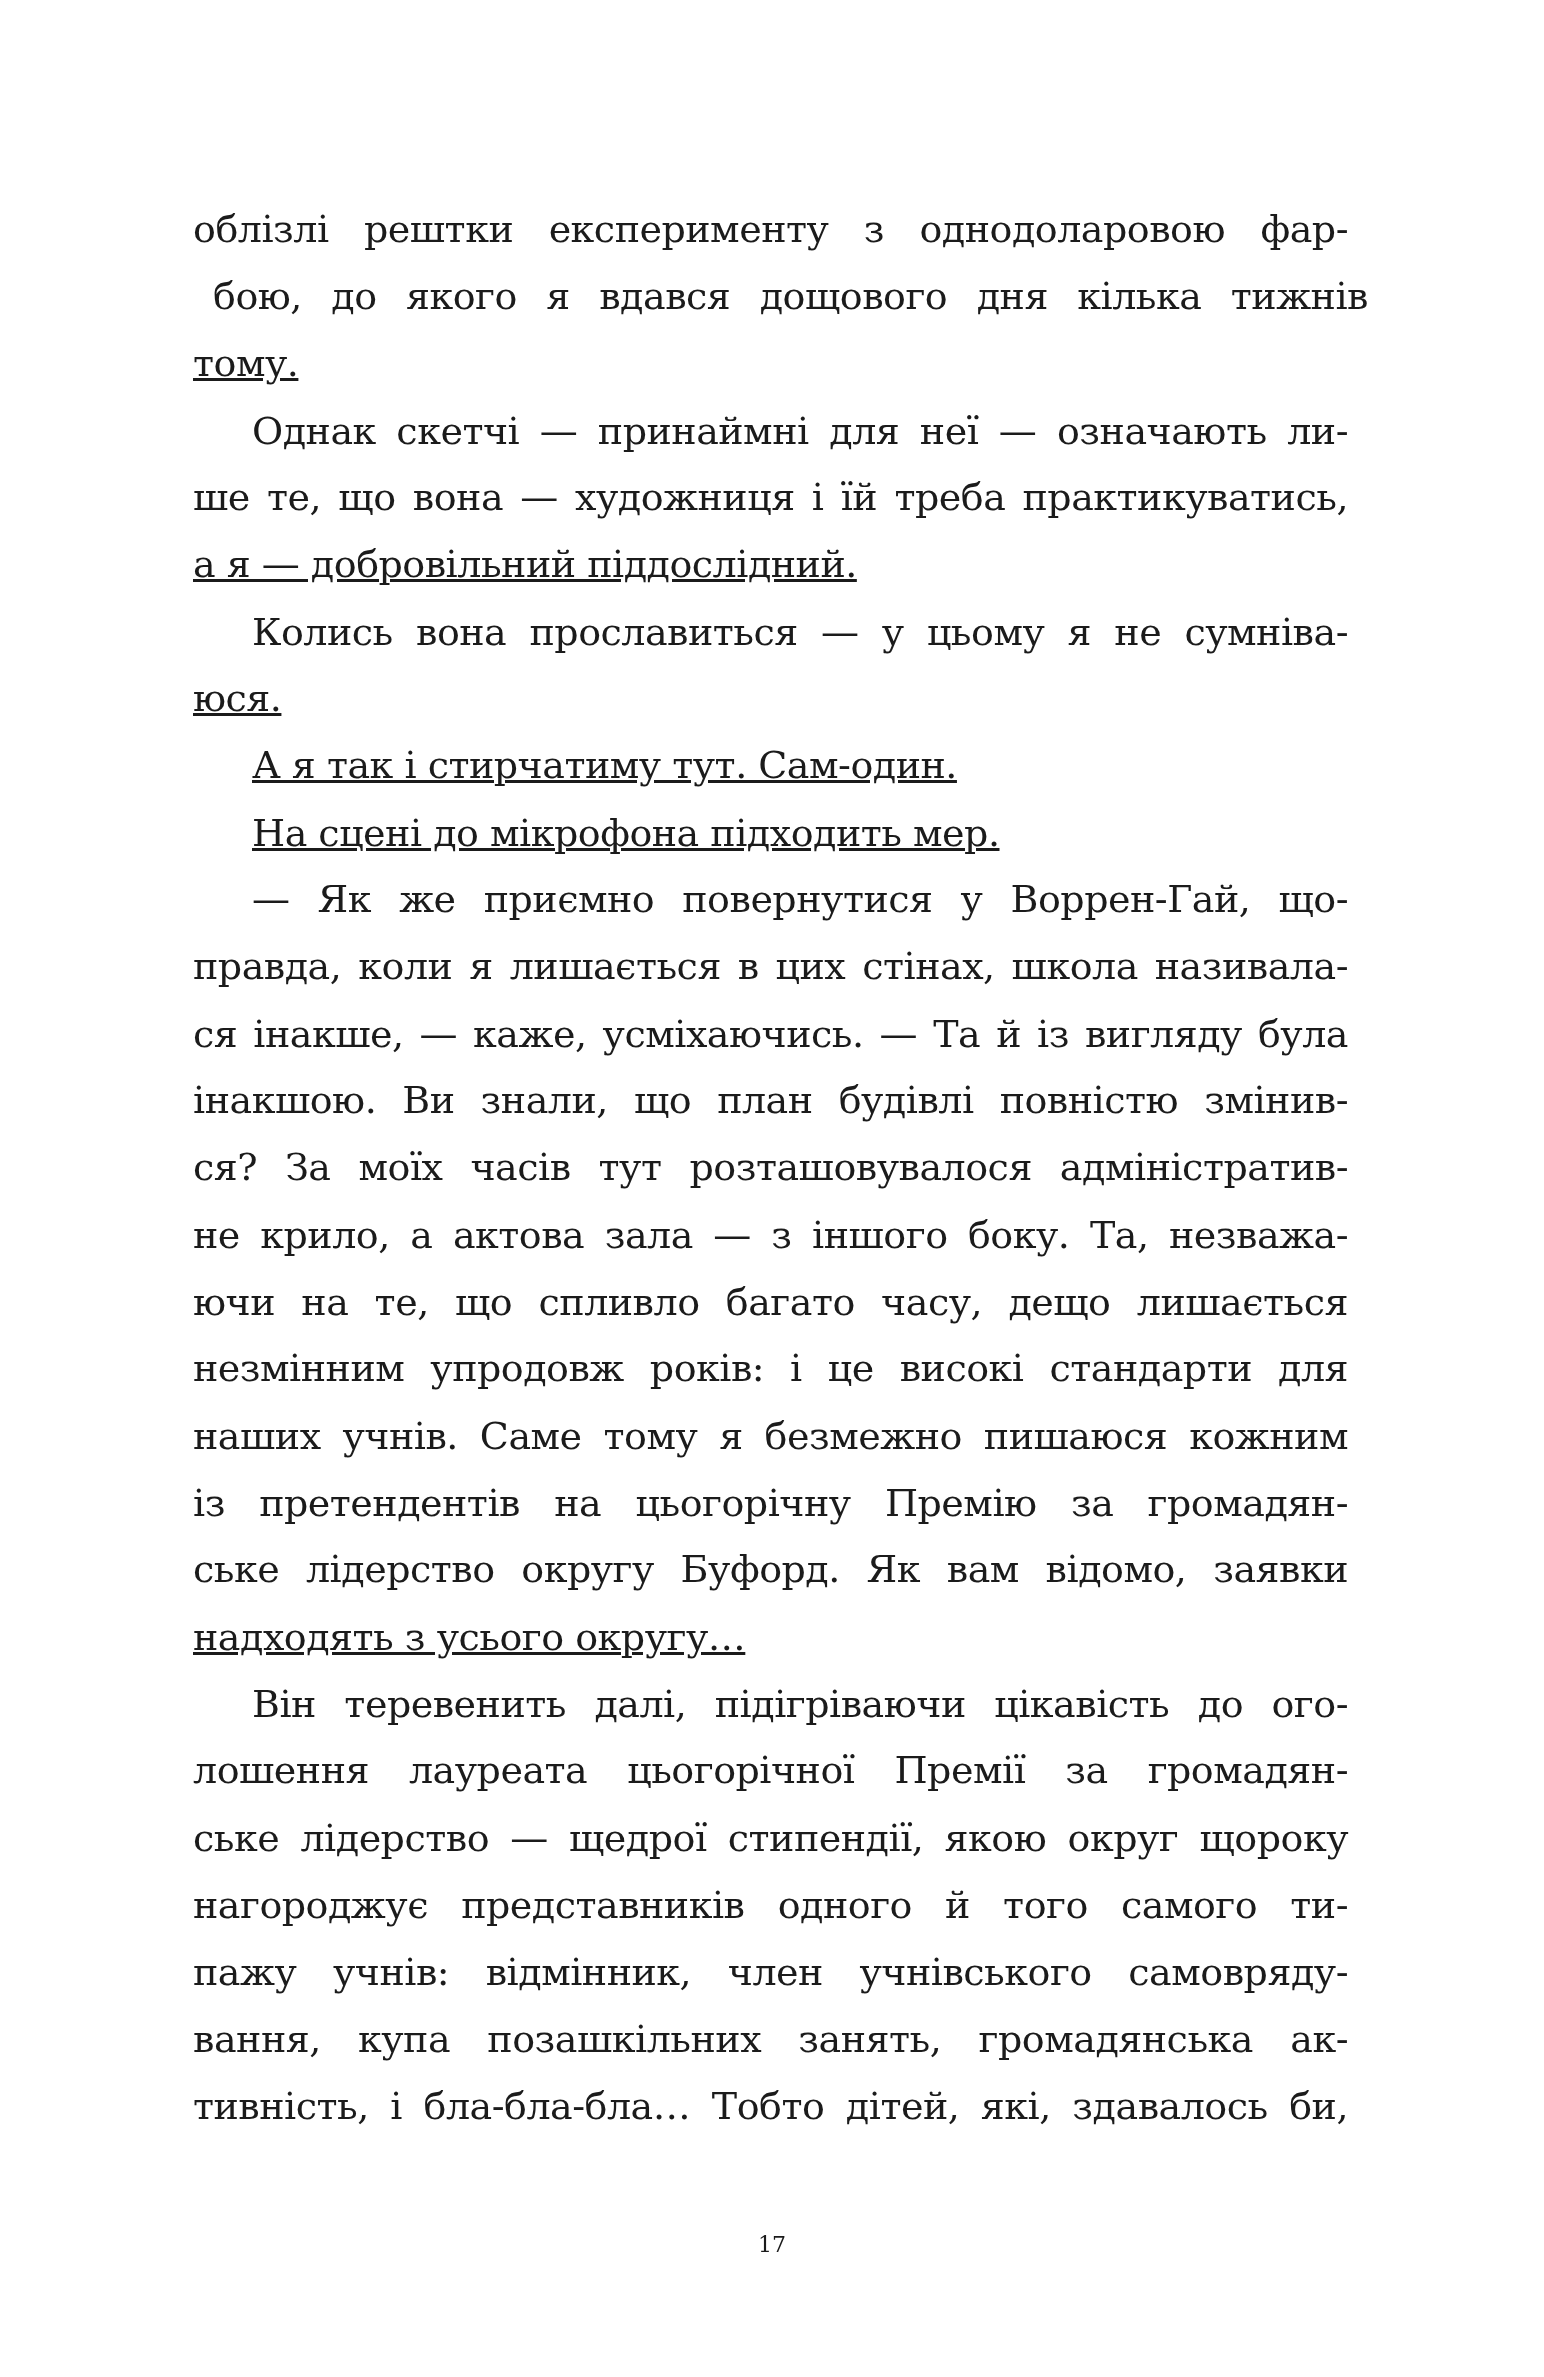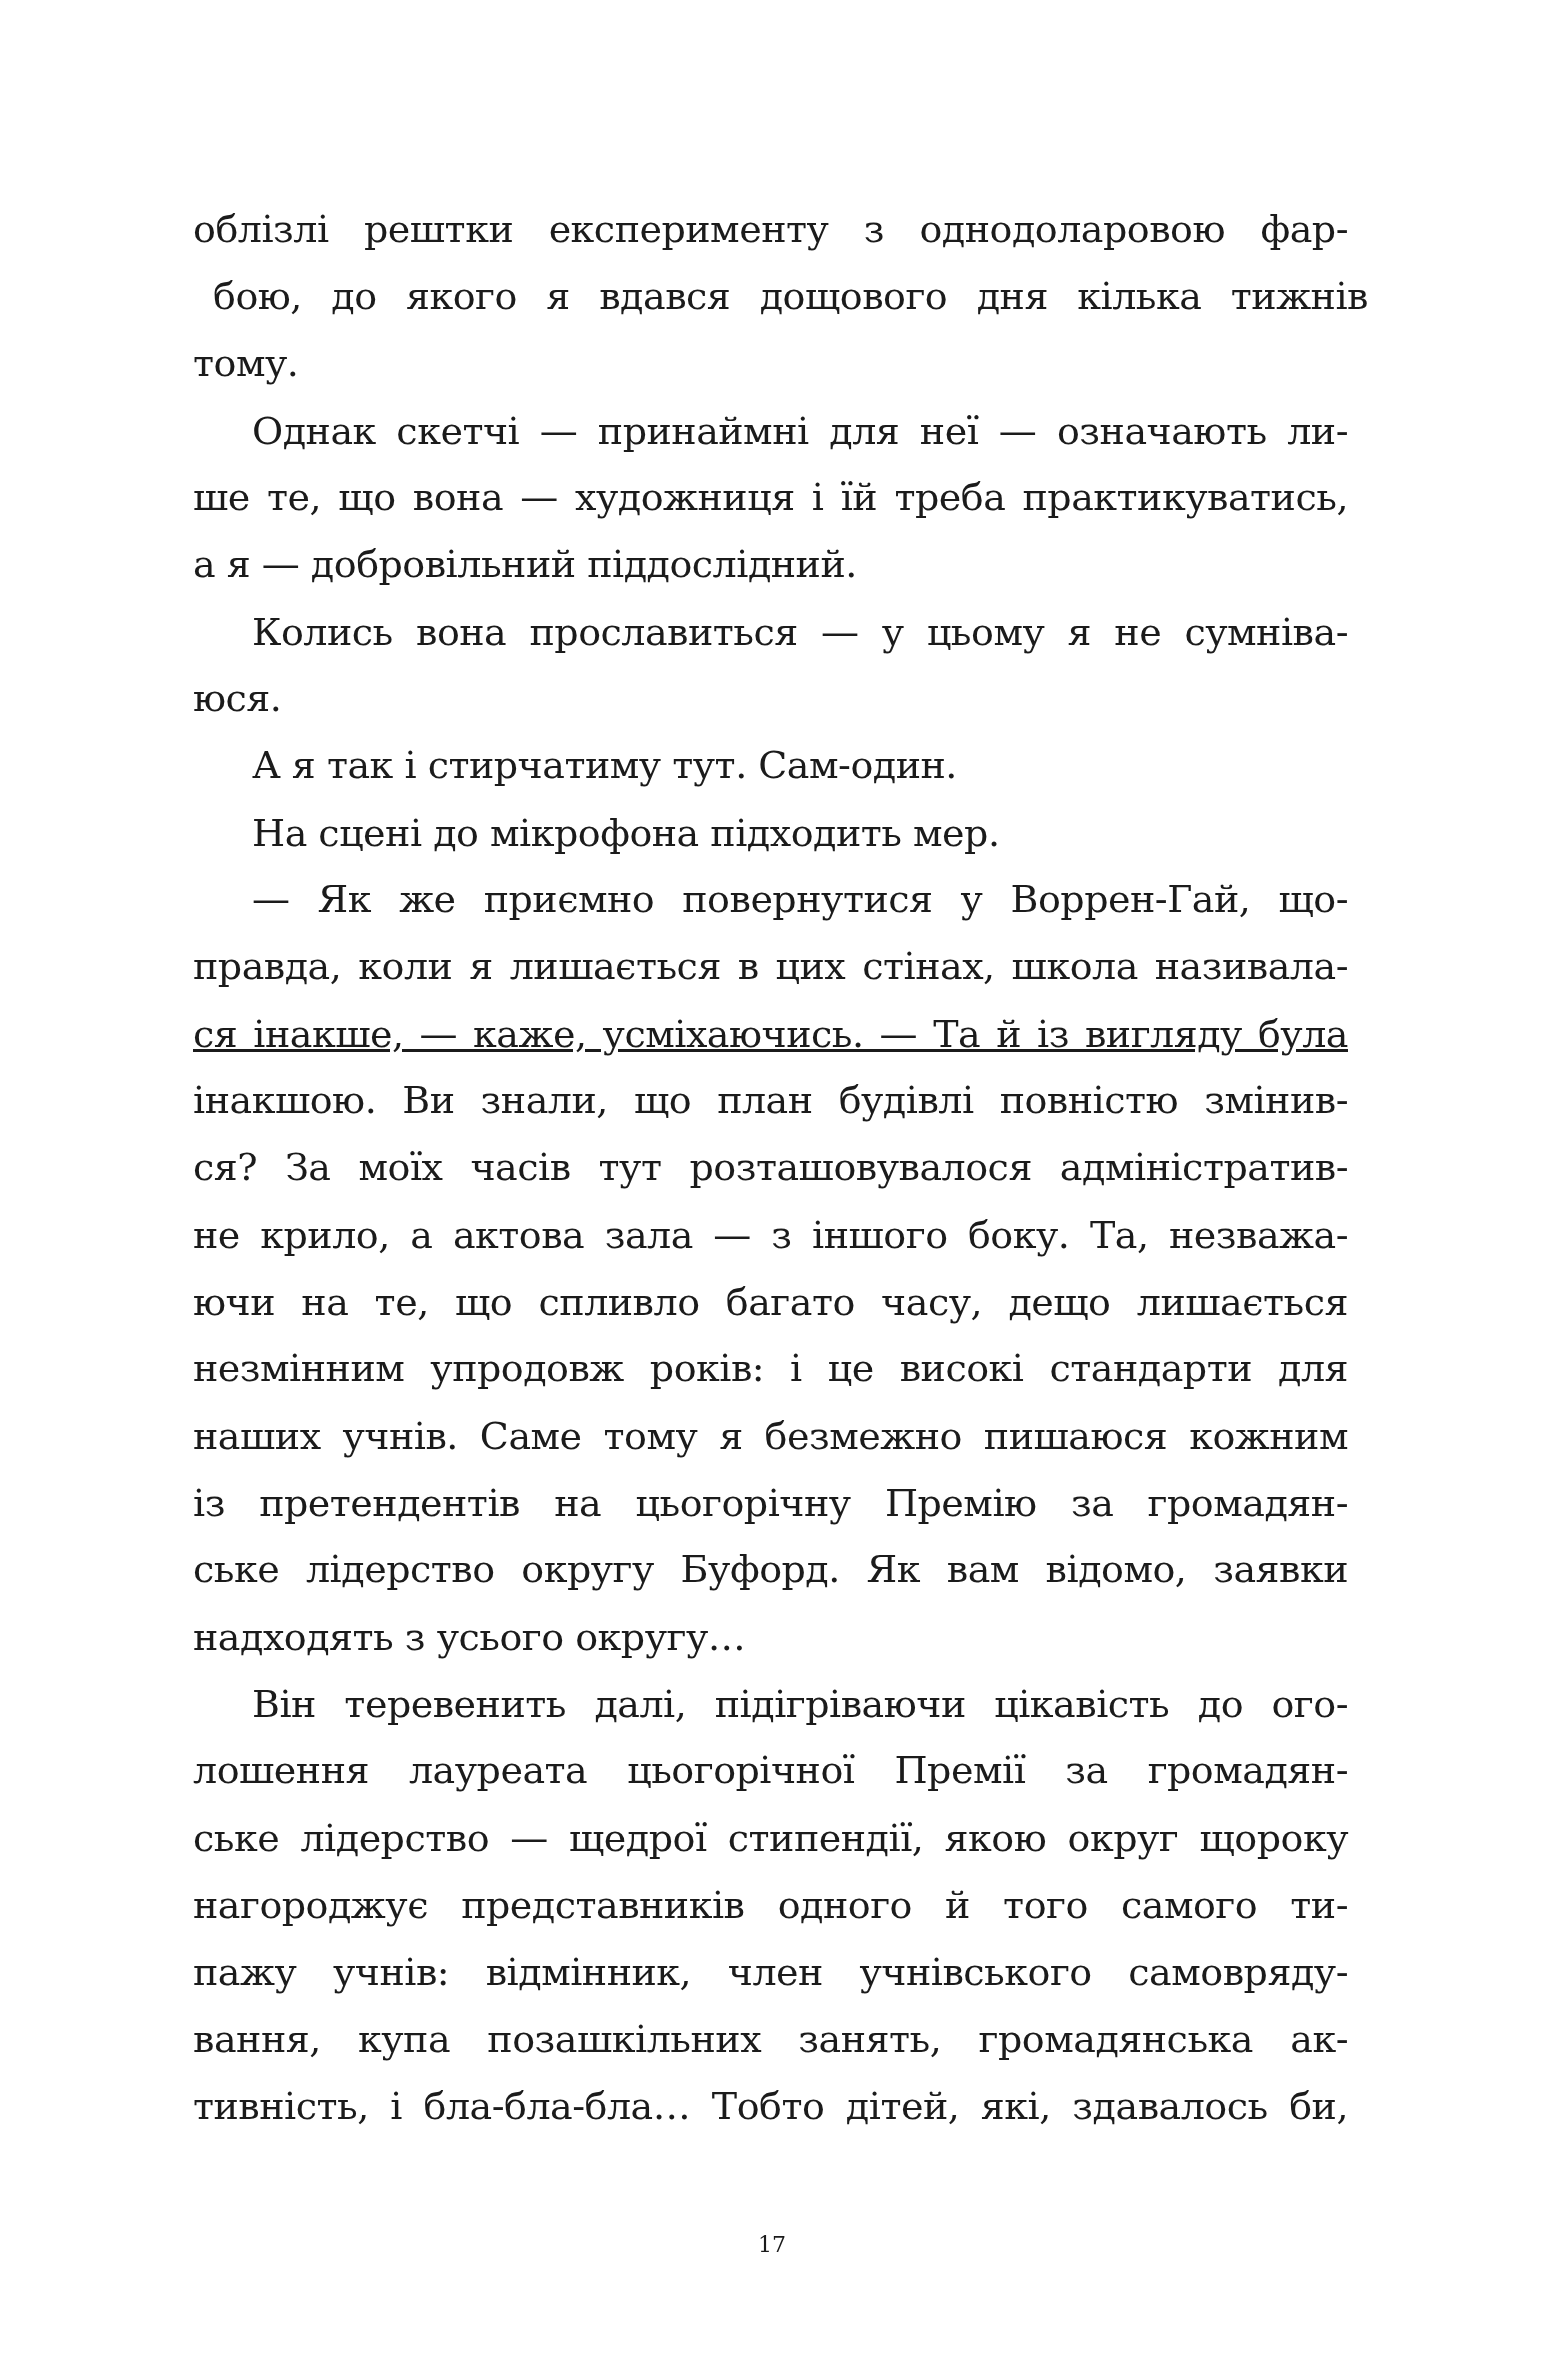--- a/index.html
+++ b/index.html
@@ -38,20 +38,21 @@
     white-space: nowrap;
     text-align: justify;
     text-align-last: justify;
     letter-spacing: -0.5px;
     word-spacing: -1.6px;
   }
   .line.last {
     text-align: left;
     text-align-last: left;
     word-spacing: 0;
+    text-decoration: underline;
   }
   .line.indent {
     padding-left: 59px;
     width: 1096px;
   }
   .page-number {
     position: absolute;
     left: 0;
     width: 1544px;
     top: 2225px;
@@ -78,21 +79,21 @@
 
     <div class="line indent" style="top: 598px; white-space: nowrap;">Колись вона прославиться — у цьому я не сумніва-</div>
     <div class="line last" style="top: 664px; white-space: nowrap;">юся.</div>
 
     <div class="line indent last" style="top: 731px; white-space: nowrap;">А я так і стирчатиму тут. Сам-один.</div>
 
     <div class="line indent last" style="top: 799px; white-space: nowrap;">На сцені до мікрофона підходить мер.</div>
 
     <div class="line indent" style="top: 865px; white-space: nowrap;">— Як же приємно повернутися у Воррен-Гай, що-</div>
     <div class="line" style="top: 932px; white-space: nowrap;">правда, коли я лишається в цих стінах, школа називала-</div>
-    <div class="line" style="top: 1000px; white-space: nowrap; text-decoration: underline;">ся інакше, — каже, усміхаючись. — Та й із вигляду була</div>
+    <div class="line" style="top: 1000px; white-space: nowrap;">ся інакше, — каже, усміхаючись. — Та й із вигляду була</div>
     <div class="line" style="top: 1066px; white-space: nowrap;">інакшою. Ви знали, що план будівлі повністю змінив-</div>
     <div class="line" style="top: 1133px; white-space: nowrap;">ся? За моїх часів тут розташовувалося адміністратив-</div>
     <div class="line" style="top: 1201px; white-space: nowrap;">не крило, а актова зала — з іншого боку. Та, незважа-</div>
     <div class="line" style="top: 1268px; white-space: nowrap;">ючи на те, що спливло багато часу, дещо лишається</div>
     <div class="line" style="top: 1334px; white-space: nowrap;">незмінним упродовж років: і це високі стандарти для</div>
     <div class="line" style="top: 1402px; white-space: nowrap;">наших учнів. Саме тому я безмежно пишаюся кожним</div>
     <div class="line" style="top: 1469px; white-space: nowrap;">із претендентів на цьогорічну Премію за громадян-</div>
     <div class="line" style="top: 1535px; white-space: nowrap;">ське лідерство округу Буфорд. Як вам відомо, заявки</div>
     <div class="line last" style="top: 1603px; white-space: nowrap;">надходять з усього округу…</div>
 

